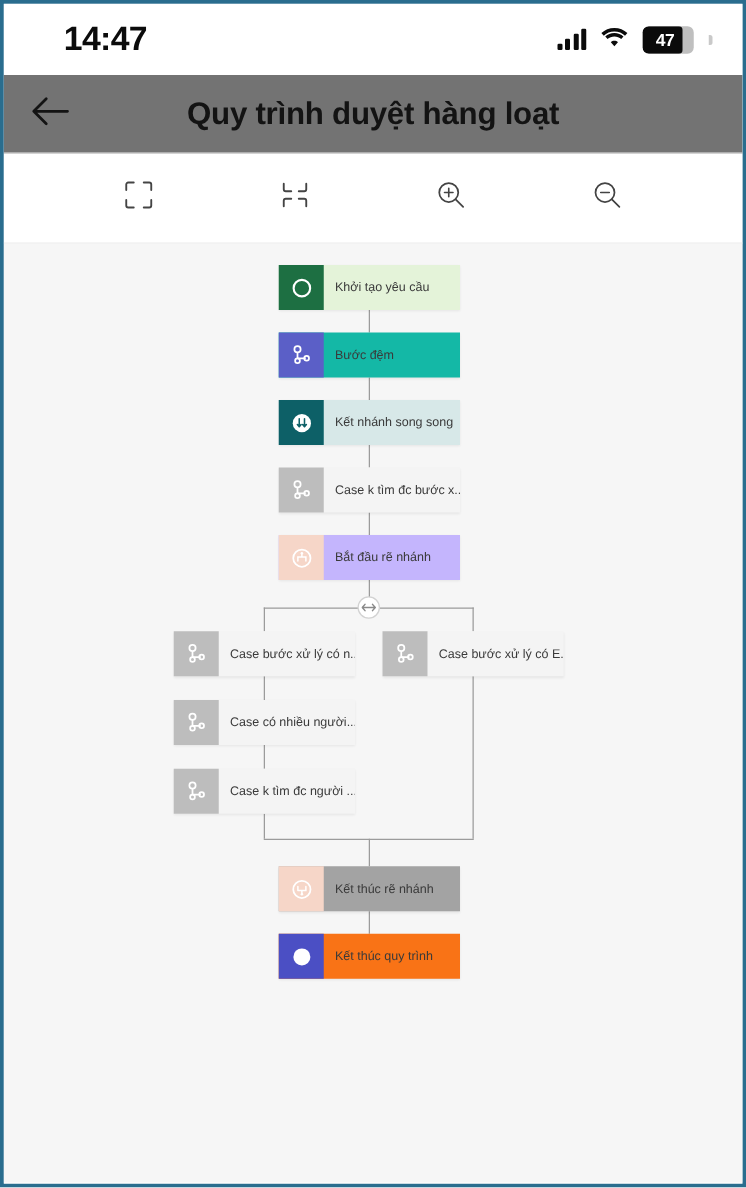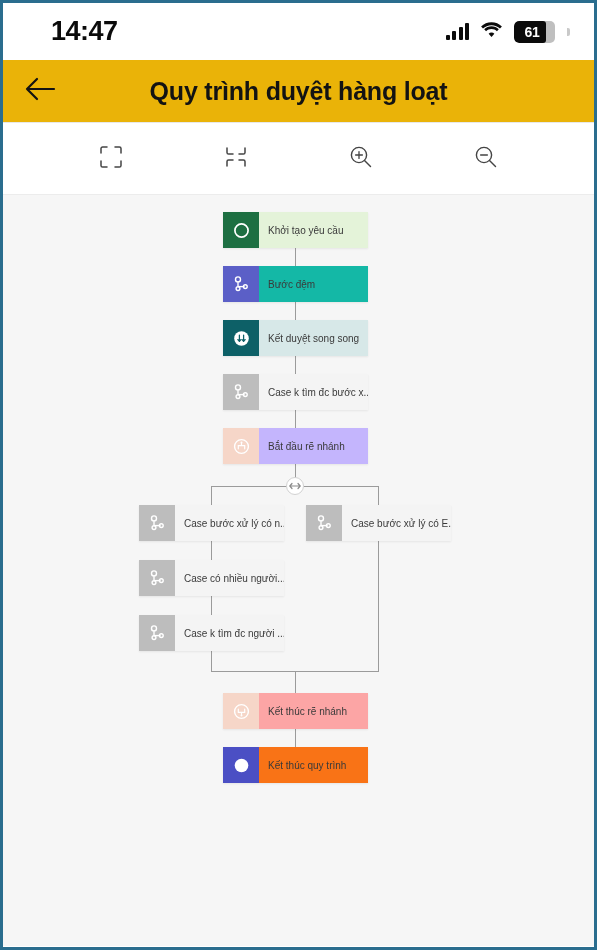--- a/index.html
+++ b/index.html
@@ -74,21 +74,21 @@
     width: 3px; height: 8px;
     background: #c9c9c9;
     border-radius: 0 2px 2px 0;
     margin-left: 1px;
   }
 
   
   #title-bar {
     position: relative;
     height: 63px;
-    background: #eab308;
+    background: #737373;
     display: flex;
     align-items: center;
     border-bottom: 1px solid #e8e8e8;
   }
   #back-button {
     width: 74px; height: 100%;
     display: flex; align-items: center; justify-content: center;
     cursor: pointer;
   }
   #page-title {
@@ -190,21 +190,21 @@
       </span>
       <span>
         <svg width="23" height="17" viewBox="0 0 23 17">
           <path d="M11.5 4.2c3.3 0 6.3 1.25 8.5 3.3l1.9-2.1C19.2 2.85 15.5 1.3 11.5 1.3S3.8 2.85 1.1 5.4L3 7.5C5.2 5.45 8.2 4.2 11.5 4.2z" fill="#0b0b0b"></path>
           <path d="M11.5 8.1c2.1 0 4 .8 5.45 2.1l1.85-2.05C16.95 6.4 14.35 5.3 11.5 5.3S6.05 6.4 4.2 8.15L6.05 10.2C7.5 8.9 9.4 8.1 11.5 8.1z" fill="#0b0b0b"></path>
           <path d="M11.5 11.6c1.1 0 2.1.42 2.85 1.1l-2.85 3.2-2.85-3.2c.75-.68 1.75-1.1 2.85-1.1z" fill="#0b0b0b"></path>
         </svg>
       </span>
       <span class="battery">
         <span class="fill" style="width: 78%;"></span>
-        <span class="lvl">61</span>
+        <span class="lvl">47</span>
       </span>
       <span class="battery-cap"></span>
     </div>
   </div>
 
   <div id="title-bar">
     <div id="back-button">
       <span>
         <svg width="32" height="26" viewBox="0 0 32 26">
           <path d="M13 3 L3 13 L13 23 M3 13 L30 13" fill="none" stroke="#131313" stroke-width="2.2" stroke-linecap="round" stroke-linejoin="round"></path>
@@ -313,21 +313,21 @@
     </div>
 
     <div class="node" id="n2" style="left: 220px; top: 125px; width: 145px; background: rgb(215, 232, 232);">
       <div class="ico" style="background: rgb(13, 96, 103);">
         <svg width="19" height="19" viewBox="0 0 19 19">
           <circle cx="9.5" cy="9.5" r="7.3" fill="#ffffff"></circle>
           <path d="M7.4 6 V12.4 M7.4 12.4 L5.9 10.6 M7.4 12.4 L8.9 10.6" fill="none" stroke="#0d6067" stroke-width="1.25" stroke-linecap="round"></path>
           <path d="M11.6 6 V12.4 M11.6 12.4 L10.1 10.6 M11.6 12.4 L13.1 10.6" fill="none" stroke="#0d6067" stroke-width="1.25" stroke-linecap="round"></path>
         </svg>
       </div>
-      <div class="lbl">Kết duyệt song song</div>
+      <div class="lbl">Kết nhánh song song</div>
     </div>
 
     <div class="node" id="n3" style="left: 220px; top: 179px; width: 145px; background: rgb(244, 244, 244);">
       <div class="ico" style="background: rgb(189, 189, 189);">
         <svg width="19" height="19" viewBox="0 0 19 19">
           <circle cx="6" cy="4.4" r="2.5" fill="none" stroke="#ffffff" stroke-width="1.4"></circle>
           <path d="M6 6.9 V11.6" stroke="#ffffff" stroke-width="1.4"></path>
           <path d="M6 11.6 H12.6" stroke="#ffffff" stroke-width="1.4"></path>
           <circle cx="6" cy="13.6" r="1.9" fill="none" stroke="#ffffff" stroke-width="1.4"></circle>
           <circle cx="13.3" cy="11.6" r="1.9" fill="none" stroke="#ffffff" stroke-width="1.4"></circle>
@@ -392,21 +392,21 @@
           <circle cx="6" cy="4.4" r="2.5" fill="none" stroke="#ffffff" stroke-width="1.4"></circle>
           <path d="M6 6.9 V11.6" stroke="#ffffff" stroke-width="1.4"></path>
           <path d="M6 11.6 H12.6" stroke="#ffffff" stroke-width="1.4"></path>
           <circle cx="6" cy="13.6" r="1.9" fill="none" stroke="#ffffff" stroke-width="1.4"></circle>
           <circle cx="13.3" cy="11.6" r="1.9" fill="none" stroke="#ffffff" stroke-width="1.4"></circle>
         </svg>
       </div>
       <div class="lbl">Case k tìm đc người ...</div>
     </div>
 
-    <div class="node" id="n9" style="left: 220px; top: 498px; width: 145px; background: #fca5a5;">
+    <div class="node" id="n9" style="left: 220px; top: 498px; width: 145px; background: #a3a3a3;">
       <div class="ico" style="background: rgb(246, 214, 200);">
         <svg width="19" height="19" viewBox="0 0 19 19">
           <circle cx="9.5" cy="9.5" r="6.9" fill="none" stroke="#ffffff" stroke-width="1.4"></circle>
           <path d="M6.3 7.2 V10.4 M6.3 10.4 H12.7 V7.2 M9.5 10.4 V13" fill="none" stroke="#ffffff" stroke-width="1.2" stroke-linecap="round"></path>
           <circle cx="9.5" cy="13.4" r="1" fill="#ffffff"></circle>
         </svg>
       </div>
       <div class="lbl">Kết thúc rẽ nhánh</div>
     </div>
 

